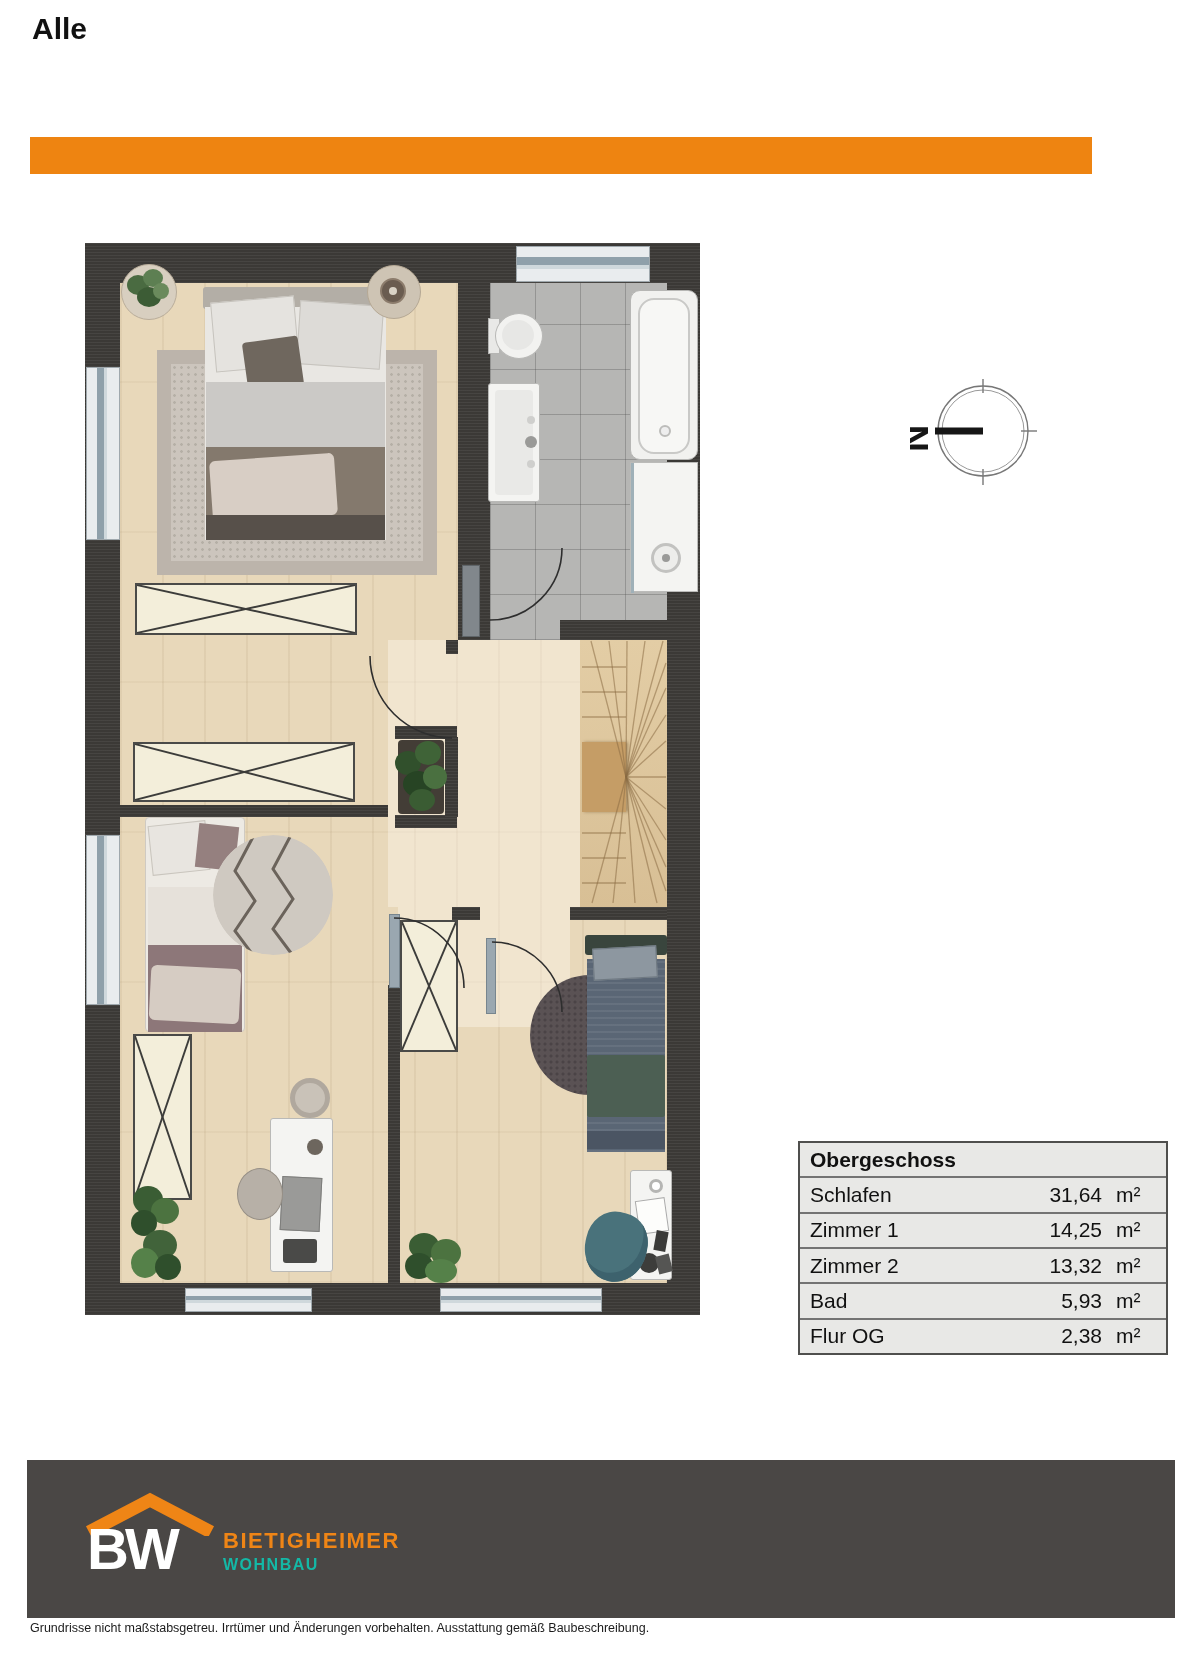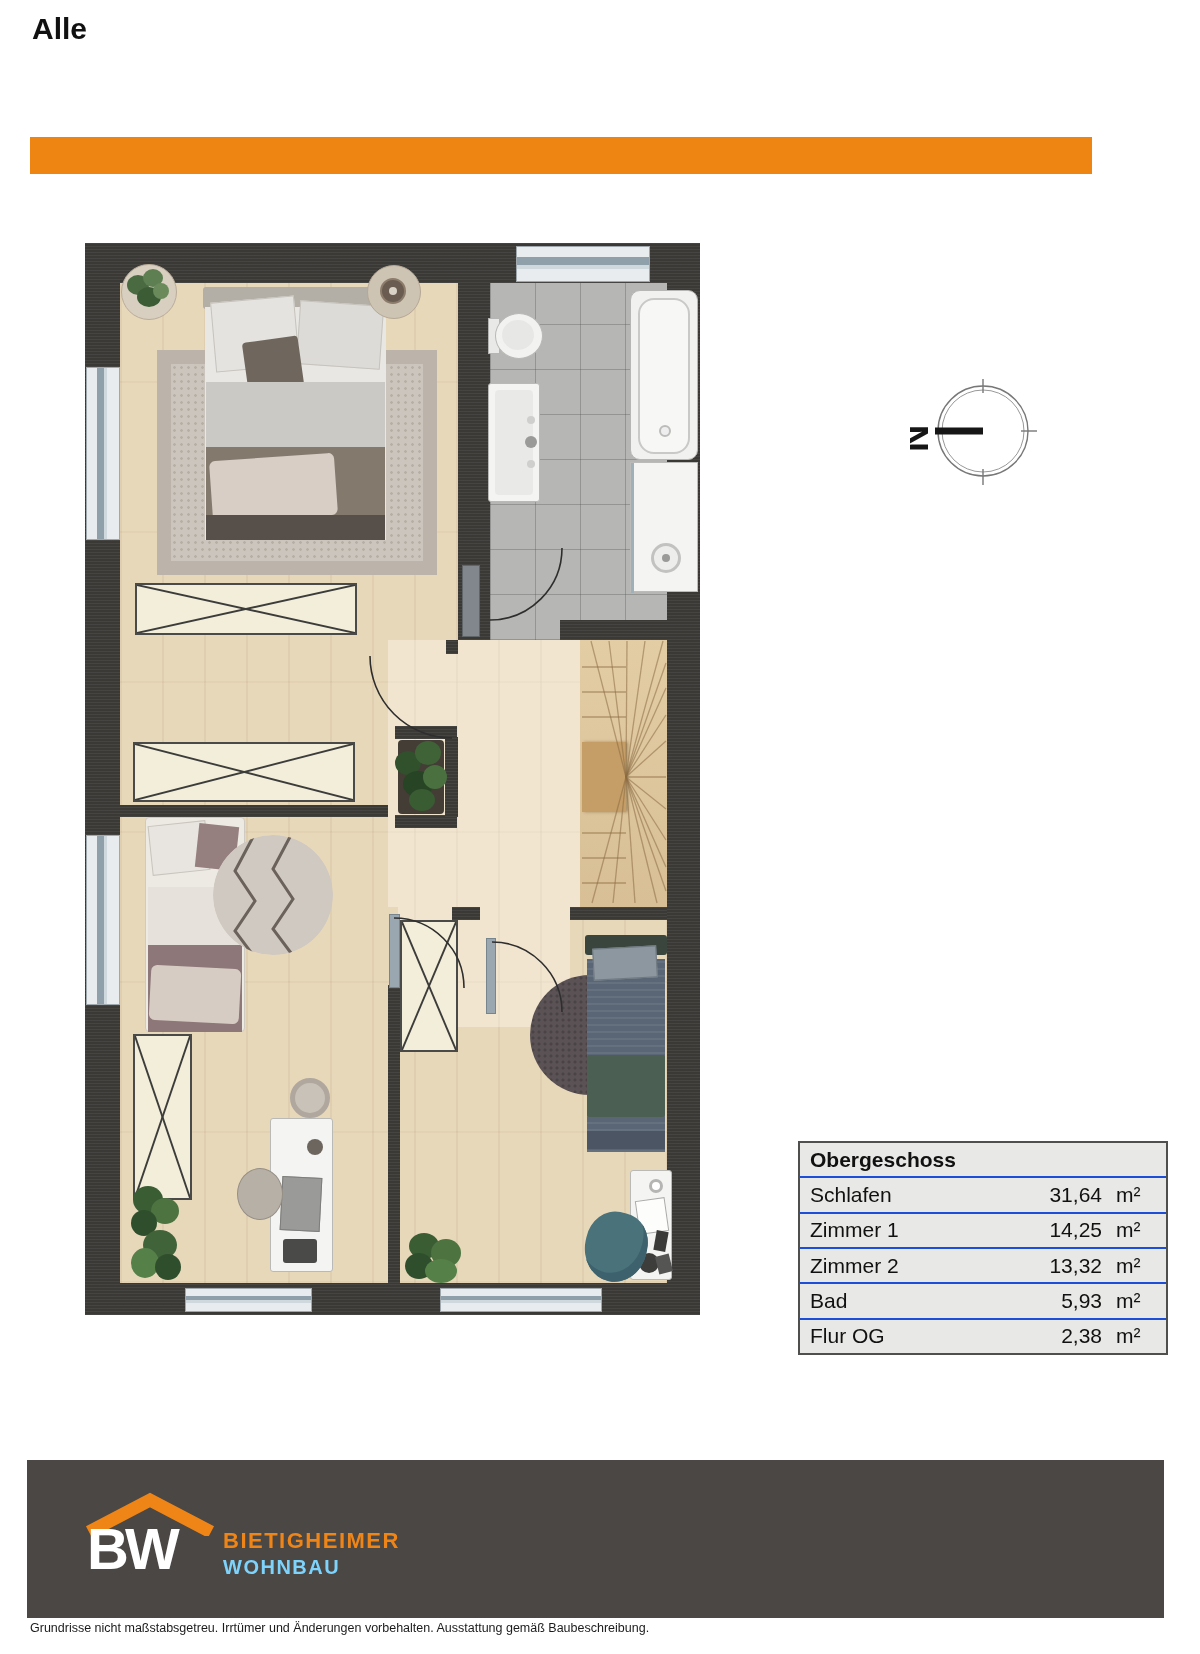--- a/index.html
+++ b/index.html
@@ -25,31 +25,31 @@
   .wardrobe{background:#f3eeda;border:2px solid #4a4a48;box-sizing:border-box;}
   .white-f{background:#f4f4f2;border:1px solid #b9b9b7;box-sizing:border-box;border-radius:3px;}
   .circle{border-radius:50%;}
   .leaf{border-radius:50%;position:absolute;}
   
   #stairs{background:linear-gradient(180deg,#e3cda5,#d8bf95);}
   #landing{background:#c59d66;box-shadow:2px 0 3px rgba(90,60,20,.4);}
   
   #area-table{left:798px;top:1141px;width:370px;height:214px;border:2px solid #4f4f4d;background:#e8e8e6;
               box-sizing:border-box;display:flex;flex-direction:column;font-size:21px;}
-  .trow{flex:1;display:flex;align-items:center;padding:0 10px;border-top:2px solid #1d4ed8;}
+  .trow{flex:1;display:flex;align-items:center;padding:0 10px;border-top:2px solid #737373;}
   .trow:first-child{border-top:none;}
   .thead{font-weight:bold;}
   .tname{flex:1;}
   .tval{width:74px;text-align:right;}
   .tunit{width:40px;text-align:left;padding-left:14px;}
   
-  #footer{left:27px;top:1460px;width:1137px;height:158px;background:#4a4745;}
+  #footer{left:27px;top:1460px;width:1137px;height:158px;background:#4a4745;padding-left:11px;}
   #bw-text{left:60px;top:60px;font-size:58px;font-weight:bold;color:#ffffff;letter-spacing:-4px;line-height:1;}
   #brand1{left:196px;top:70px;font-size:22px;font-weight:bold;color:#ef8516;letter-spacing:1.5px;line-height:1;}
-  #brand2{left:196px;top:97px;font-size:20px;font-weight:bold;color:#7dd3fc;letter-spacing:1.5px;line-height:1;}
+  #brand2{left:196px;top:97px;font-size:16px;font-weight:bold;color:#14b8a6;letter-spacing:1.5px;line-height:1;}
   #disclaimer{left:30px;top:1620px;width:1140px;font-size:12.5px;line-height:16px;color:#1b1b1b;}
   svg{display:block;}
 </style>
 </head>
 <body>
 
 <div id="page">
 
   <div class="abs" id="title1">Alle</div>
   <div class="abs" id="accent-bar"></div>

